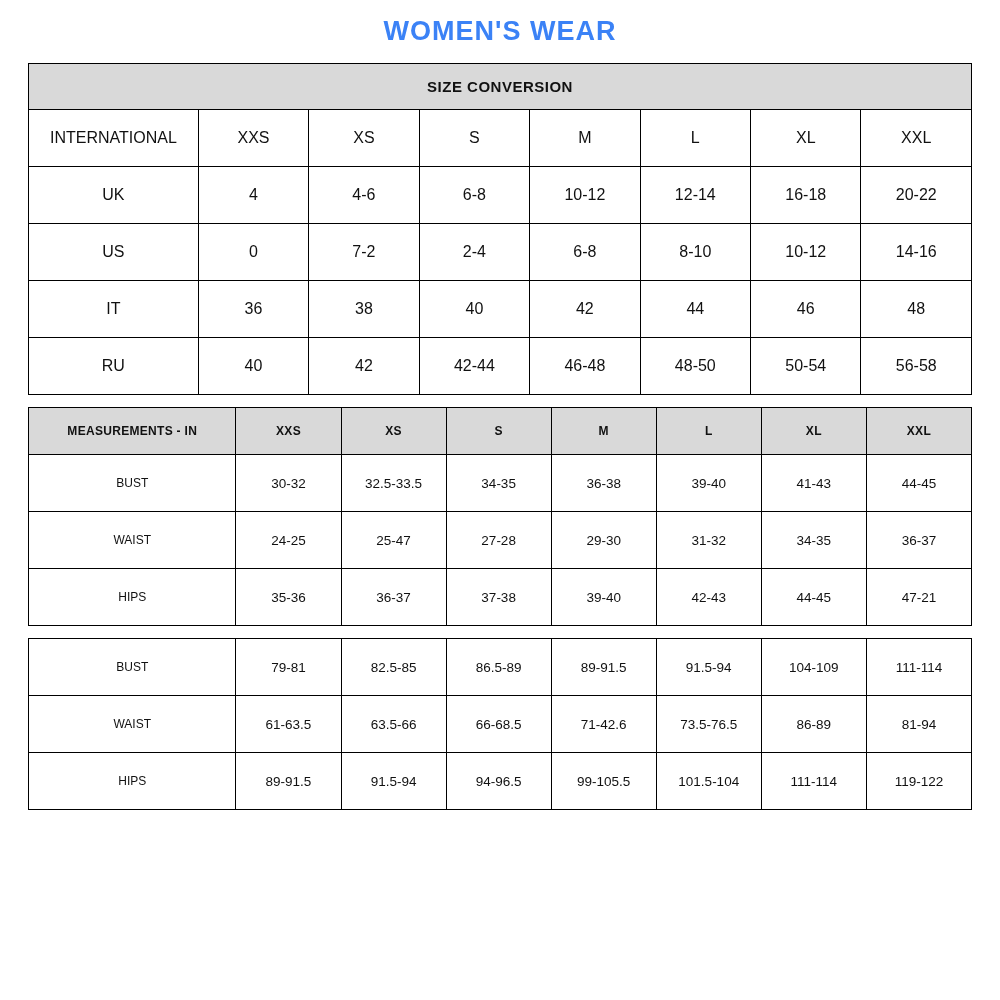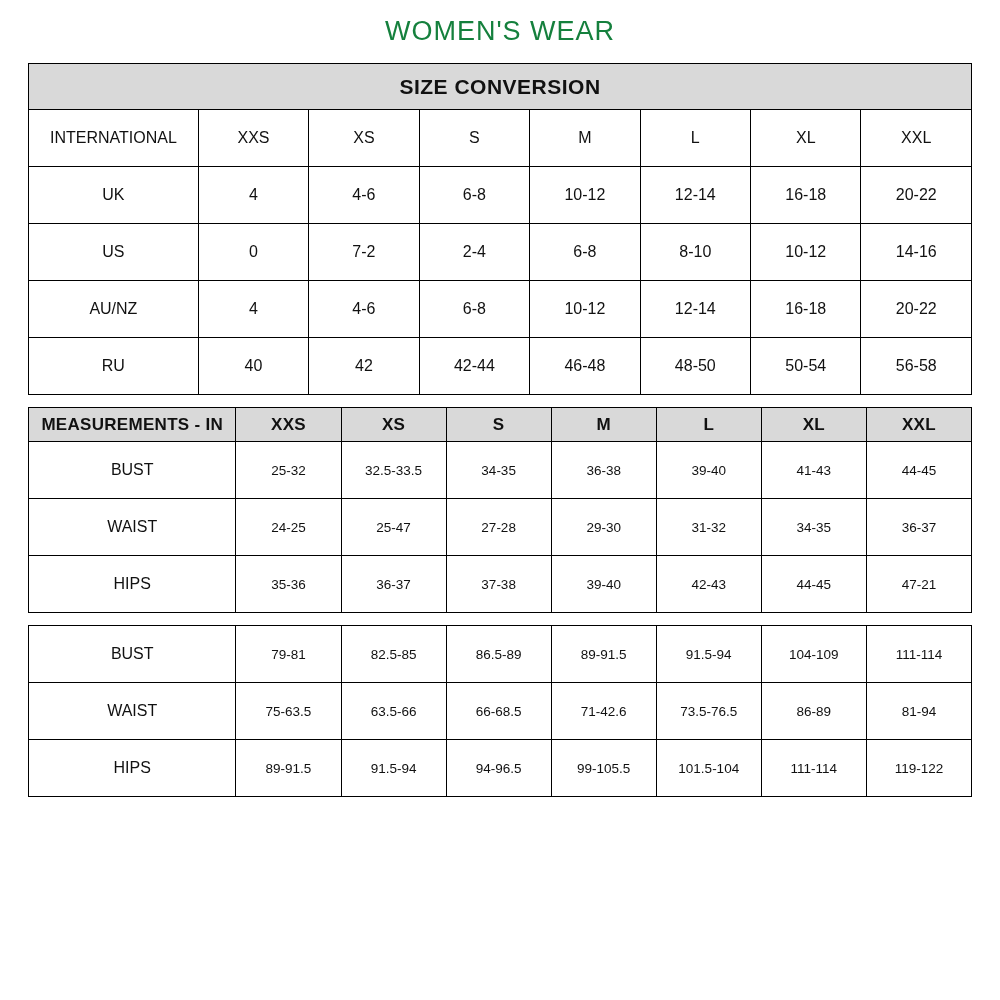--- a/index.html
+++ b/index.html
@@ -11,67 +11,67 @@
     font-family: "Liberation Sans", sans-serif;
     color: #111111;
   }
   .page {
     width: 1000px;
     padding: 12px 28px 20px 28px;
   }
   .page-title {
     text-align: center;
     font-size: 27px;
-    font-weight: 400;
+    font-weight: 700;
     letter-spacing: 1px;
     margin: 4px 0 16px 0;
-    color: #15803d;
+    color: #3b82f6;
   }
   table {
     width: 100%;
     border-collapse: collapse;
     table-layout: fixed;
     margin-bottom: 12px;
   }
   td, th {
     border: 1.5px solid #000000;
     text-align: center;
     vertical-align: middle;
     padding: 2px;
     overflow: hidden;
     white-space: nowrap;
   }
   
   .size-table th.band {
     background: #d9d9d9;
-    font-size: 21px;
+    font-size: 15px;
     font-weight: 700;
     letter-spacing: 0.5px;
     height: 46px;
   }
   .size-table td {
     height: 57px;
     font-size: 16px;
     font-weight: 400;
   }
   
   .meas-table tr.head td {
     background: #d9d9d9;
     font-weight: 700;
-    font-size: 17px;
+    font-size: 12px;
     letter-spacing: 0.3px;
-    height: 34px;
+    height: 47px;
   }
   .meas-table td {
     height: 57px;
     font-size: 13.5px;
     font-weight: 400;
   }
   .meas-table td.rowlabel {
-    font-size: 16px;
+    font-size: 12px;
   }
 </style>
 </head>
 <body>
 
 <div class="page">
 
   <div class="page-title">WOMEN'S WEAR</div>
 
   <table class="size-table">
@@ -115,28 +115,28 @@
           <td class="rowlabel">US</td>
           <td>0</td>
           <td>7-2</td>
           <td>2-4</td>
           <td>6-8</td>
           <td>8-10</td>
           <td>10-12</td>
           <td>14-16</td>
         </tr>
         <tr>
-          <td class="rowlabel">AU/NZ</td>
-          <td>4</td>
-          <td>4-6</td>
-          <td>6-8</td>
-          <td>10-12</td>
-          <td>12-14</td>
-          <td>16-18</td>
-          <td>20-22</td>
+          <td class="rowlabel">IT</td>
+          <td>36</td>
+          <td>38</td>
+          <td>40</td>
+          <td>42</td>
+          <td>44</td>
+          <td>46</td>
+          <td>48</td>
         </tr>
         <tr>
           <td class="rowlabel">RU</td>
           <td>40</td>
           <td>42</td>
           <td>42-44</td>
           <td>46-48</td>
           <td>48-50</td>
           <td>50-54</td>
           <td>56-58</td>
@@ -161,21 +161,21 @@
           <td>XXS</td>
           <td>XS</td>
           <td>S</td>
           <td>M</td>
           <td>L</td>
           <td>XL</td>
           <td>XXL</td>
         </tr>
         <tr>
           <td class="rowlabel">BUST</td>
-          <td>25-32</td>
+          <td>30-32</td>
           <td>32.5-33.5</td>
           <td>34-35</td>
           <td>36-38</td>
           <td>39-40</td>
           <td>41-43</td>
           <td>44-45</td>
         </tr>
         <tr>
           <td class="rowlabel">WAIST</td>
           <td>24-25</td>
@@ -216,21 +216,21 @@
           <td>79-81</td>
           <td>82.5-85</td>
           <td>86.5-89</td>
           <td>89-91.5</td>
           <td>91.5-94</td>
           <td>104-109</td>
           <td>111-114</td>
         </tr>
         <tr>
           <td class="rowlabel">WAIST</td>
-          <td>75-63.5</td>
+          <td>61-63.5</td>
           <td>63.5-66</td>
           <td>66-68.5</td>
           <td>71-42.6</td>
           <td>73.5-76.5</td>
           <td>86-89</td>
           <td>81-94</td>
         </tr>
         <tr>
           <td class="rowlabel">HIPS</td>
           <td>89-91.5</td>

